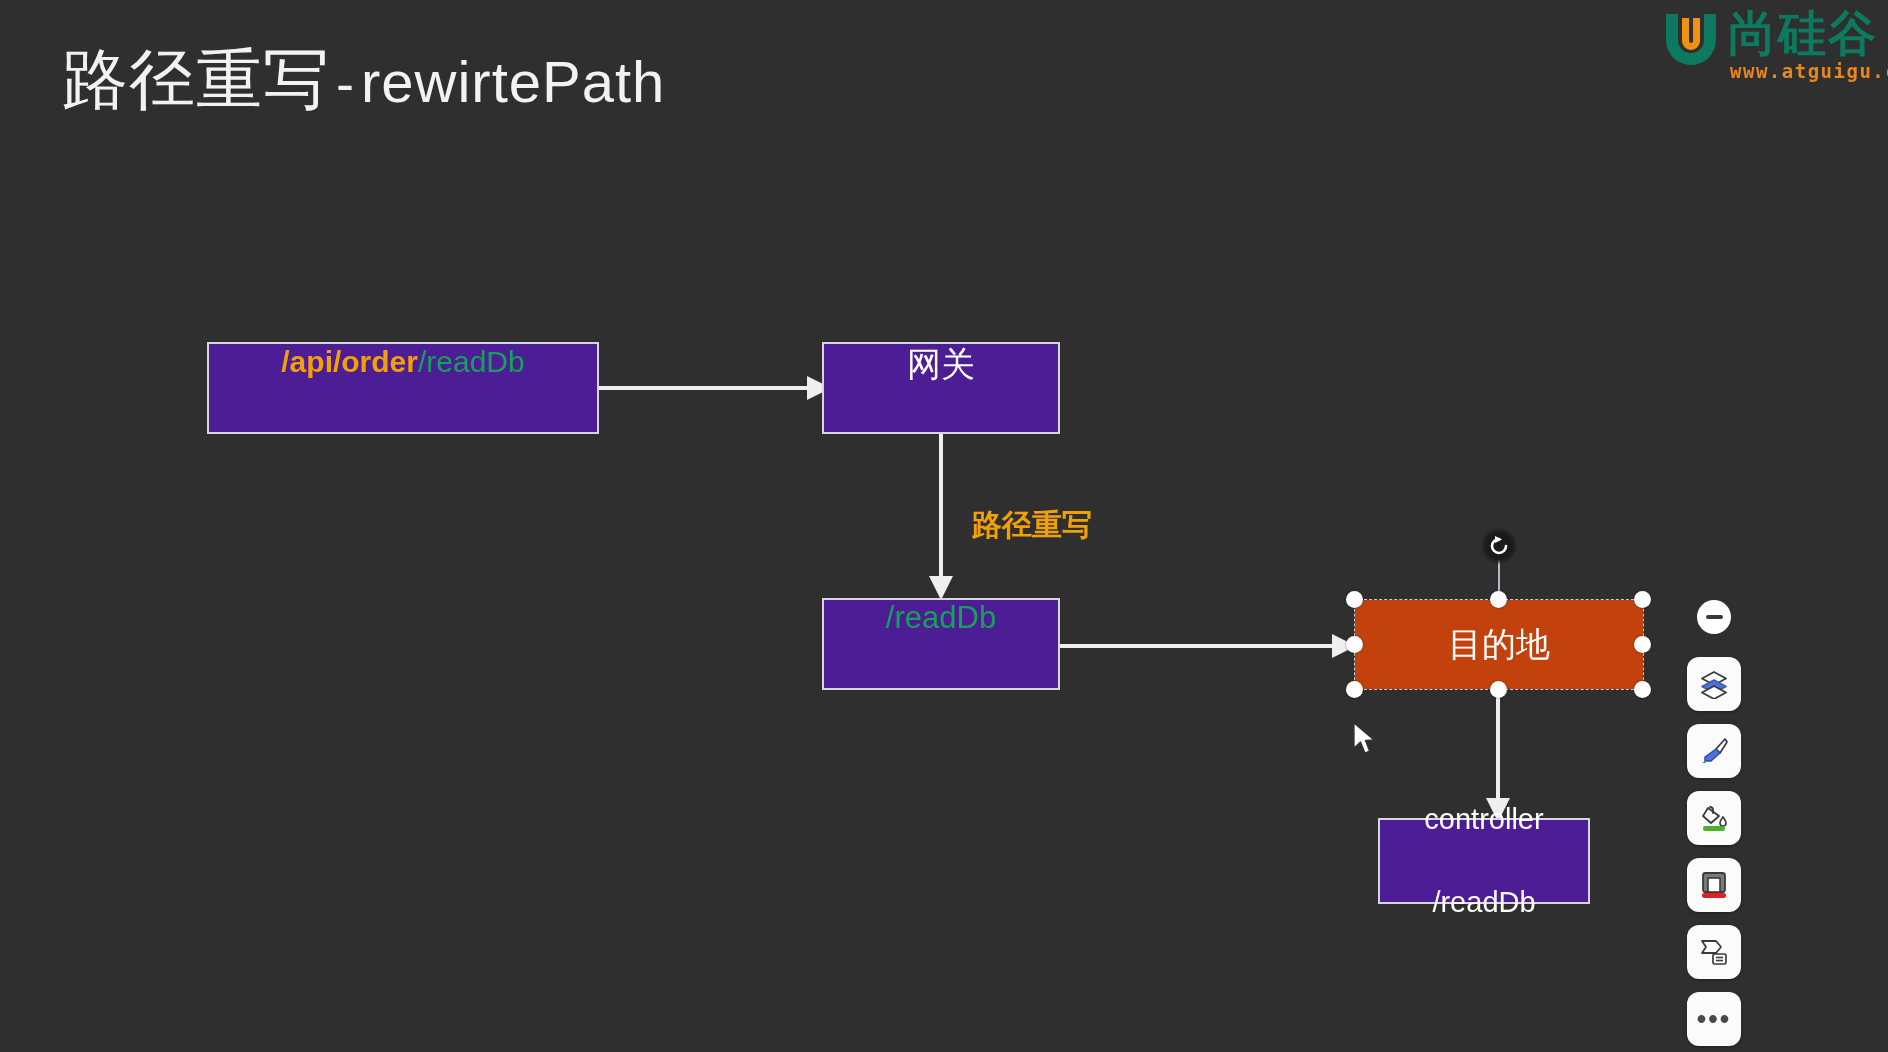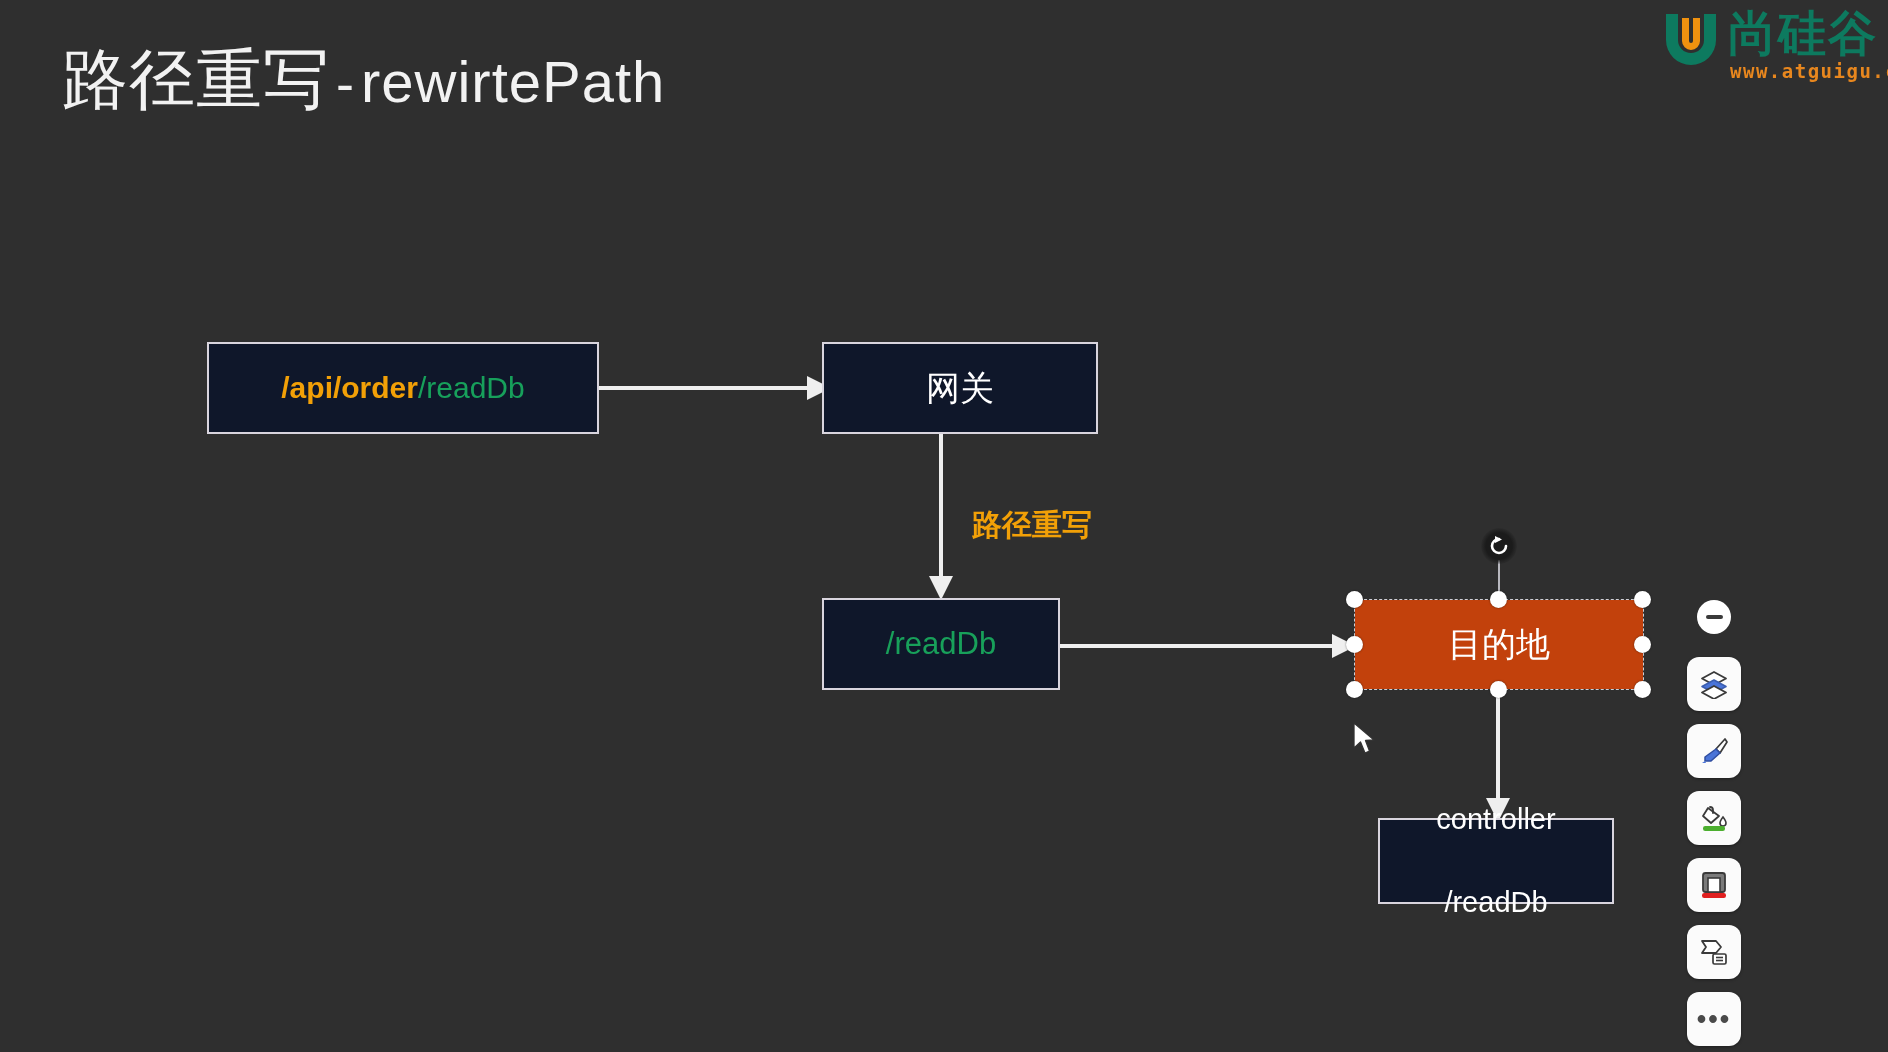--- a/index.html
+++ b/index.html
@@ -62,34 +62,33 @@
     font-size: 19px;
     font-weight: bold;
     letter-spacing: 1.5px;
     white-space: nowrap;
     font-family: "DejaVu Sans Mono", monospace;
   }
 
   
   .node {
     position: absolute;
-    background: #0f172a;
+    background: #4c1d95;
     border: 2px solid #d9d5de;
     box-sizing: border-box;
     display: flex;
-    align-items: center;
     justify-content: center;
     text-align: center;
     line-height: 1.18;
   }
   #node-request  { left: 207px; top: 342px; width: 392px; height: 92px; font-size: 30px; font-weight: bold; }
-  #node-gateway  { left: 822px; top: 342px; width: 276px; height: 92px; font-size: 34px; color: #ffffff; }
+  #node-gateway  { left: 822px; top: 342px; width: 238px; height: 92px; font-size: 34px; color: #ffffff; }
   #node-readdb   { left: 822px; top: 598px; width: 238px; height: 92px; font-size: 31px; color: #18a05a; }
   #node-controller {
-    left: 1378px; top: 818px; width: 236px; height: 86px;
+    left: 1378px; top: 818px; width: 212px; height: 86px;
     font-size: 29px; color: #ffffff; flex-direction: column; justify-content: center; gap: 48px;
   }
   #node-controller .cline { display: block; line-height: 1.22; }
 
   .seg-orange { color: #f2a007; font-weight: bold; }
   .seg-green  { color: #17a05b; font-weight: normal; }
 
   
   #node-dest-wrap {
     position: absolute;

